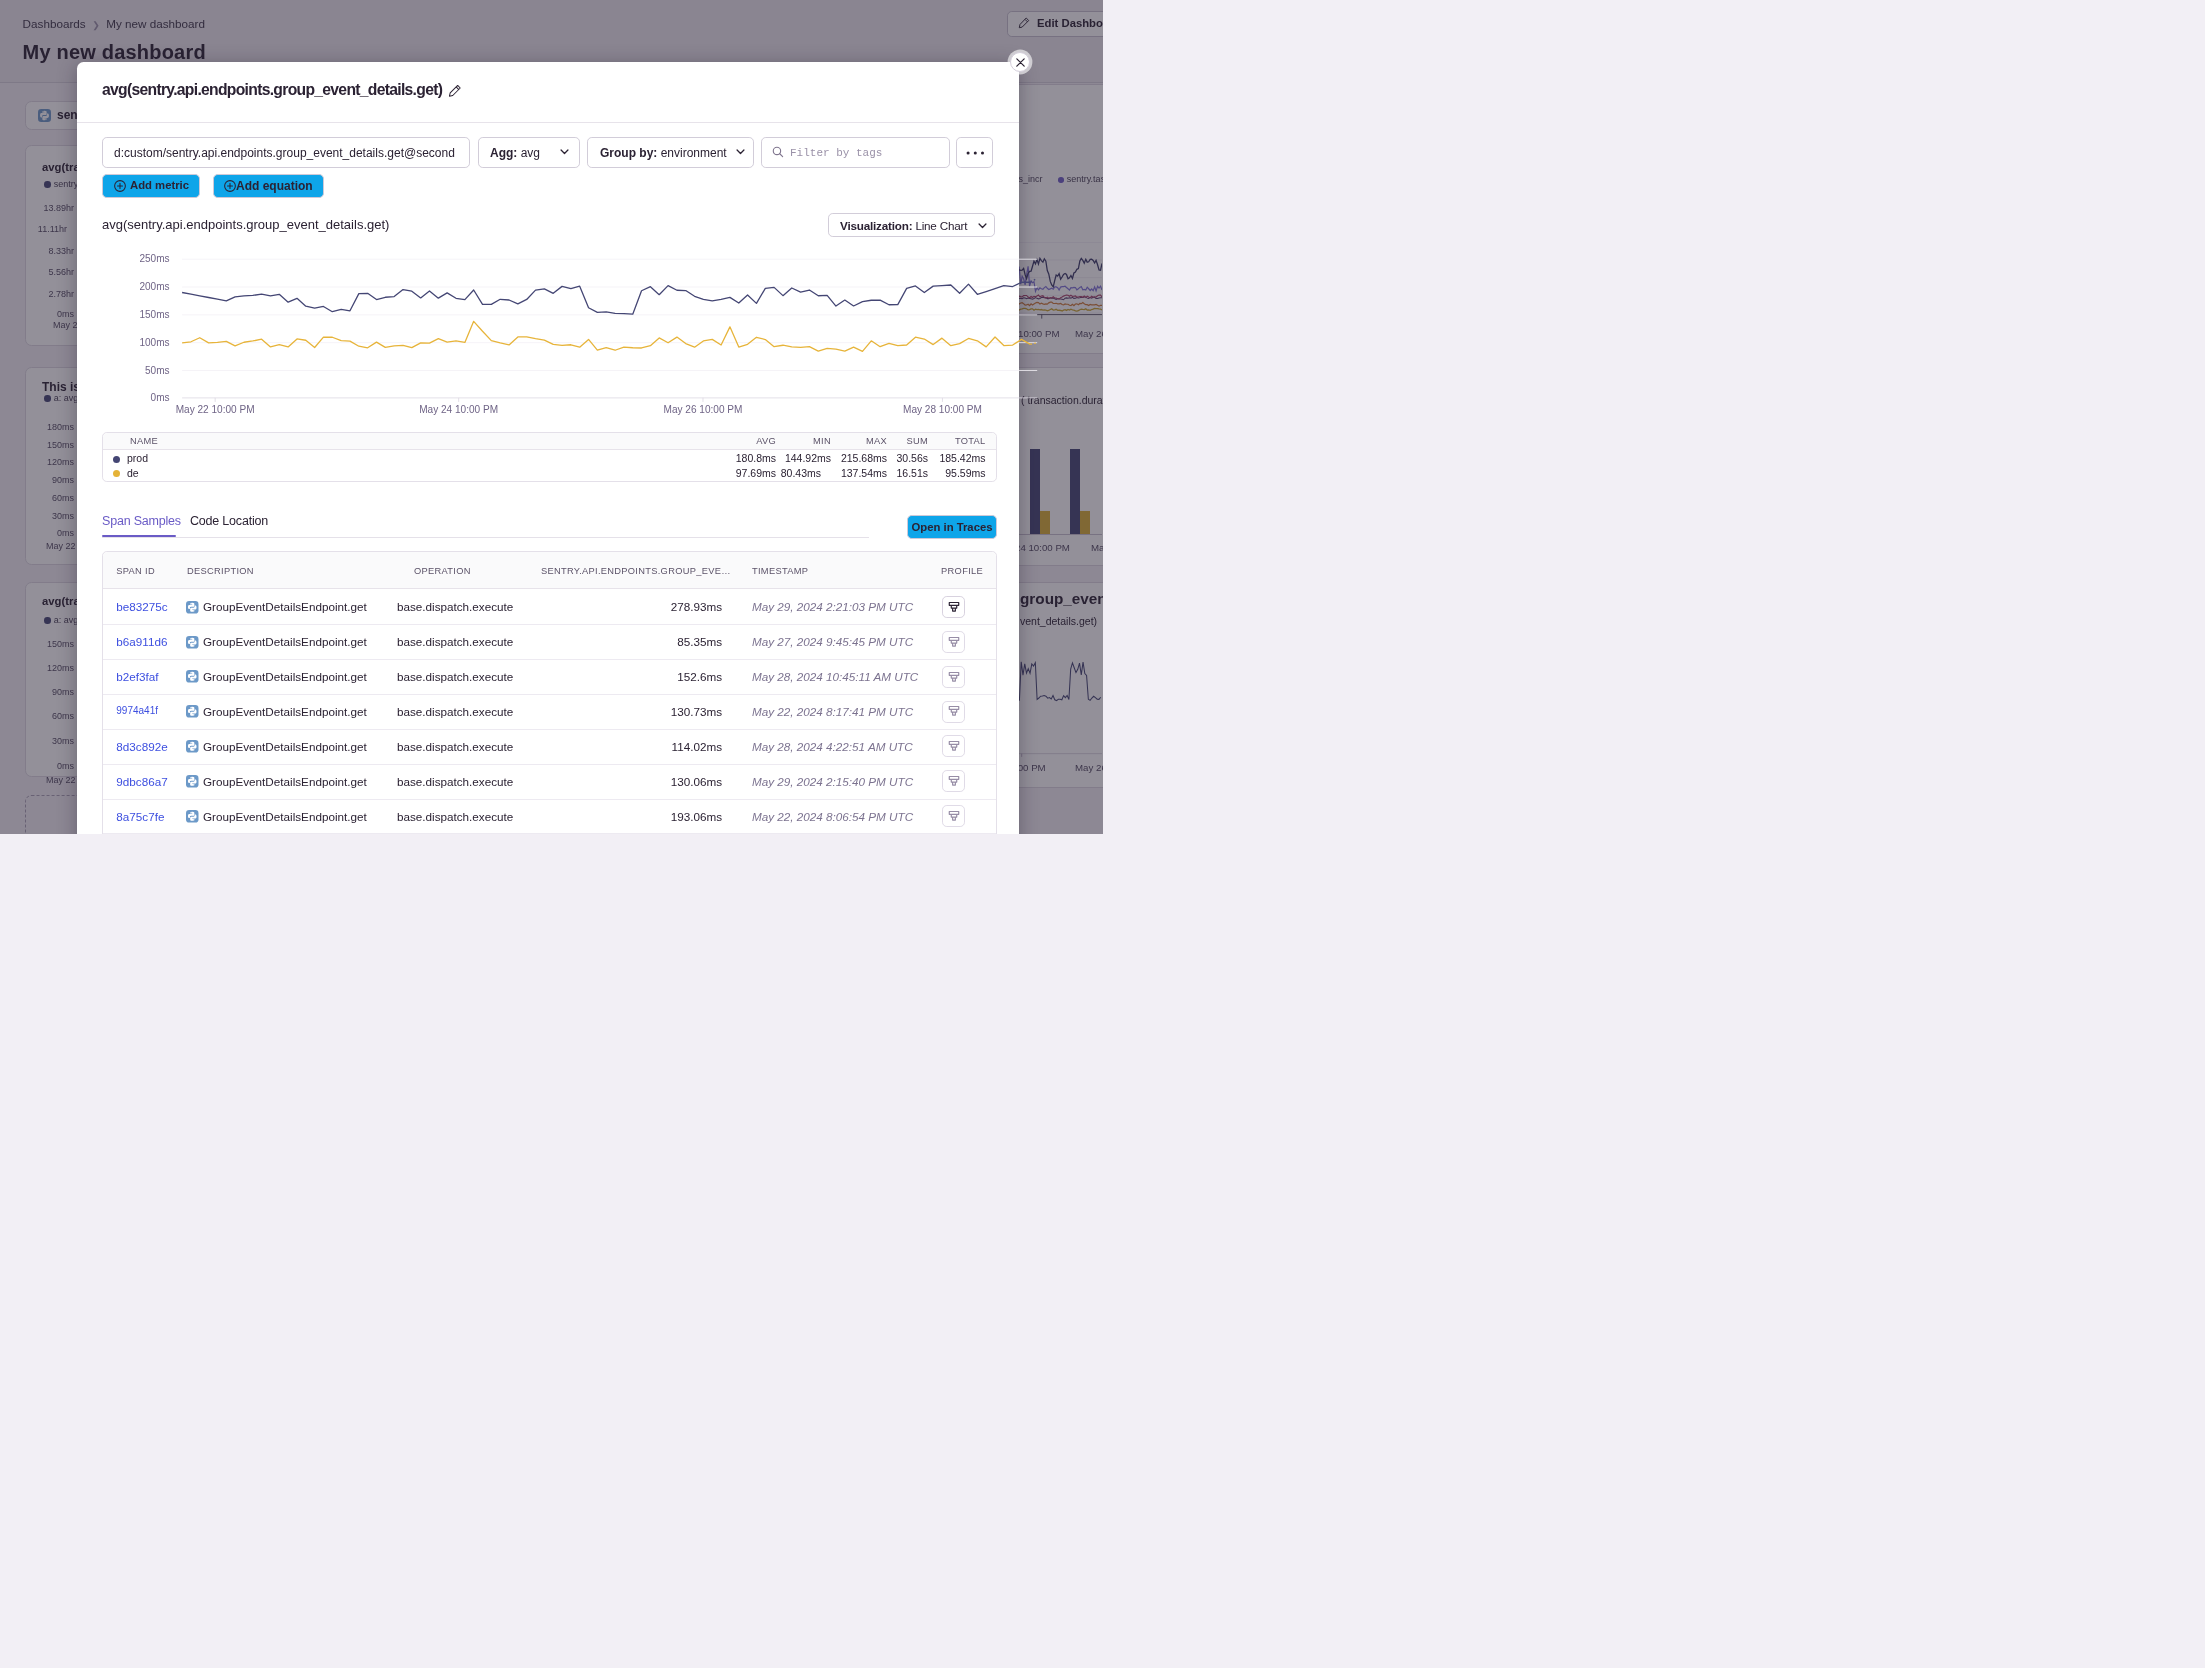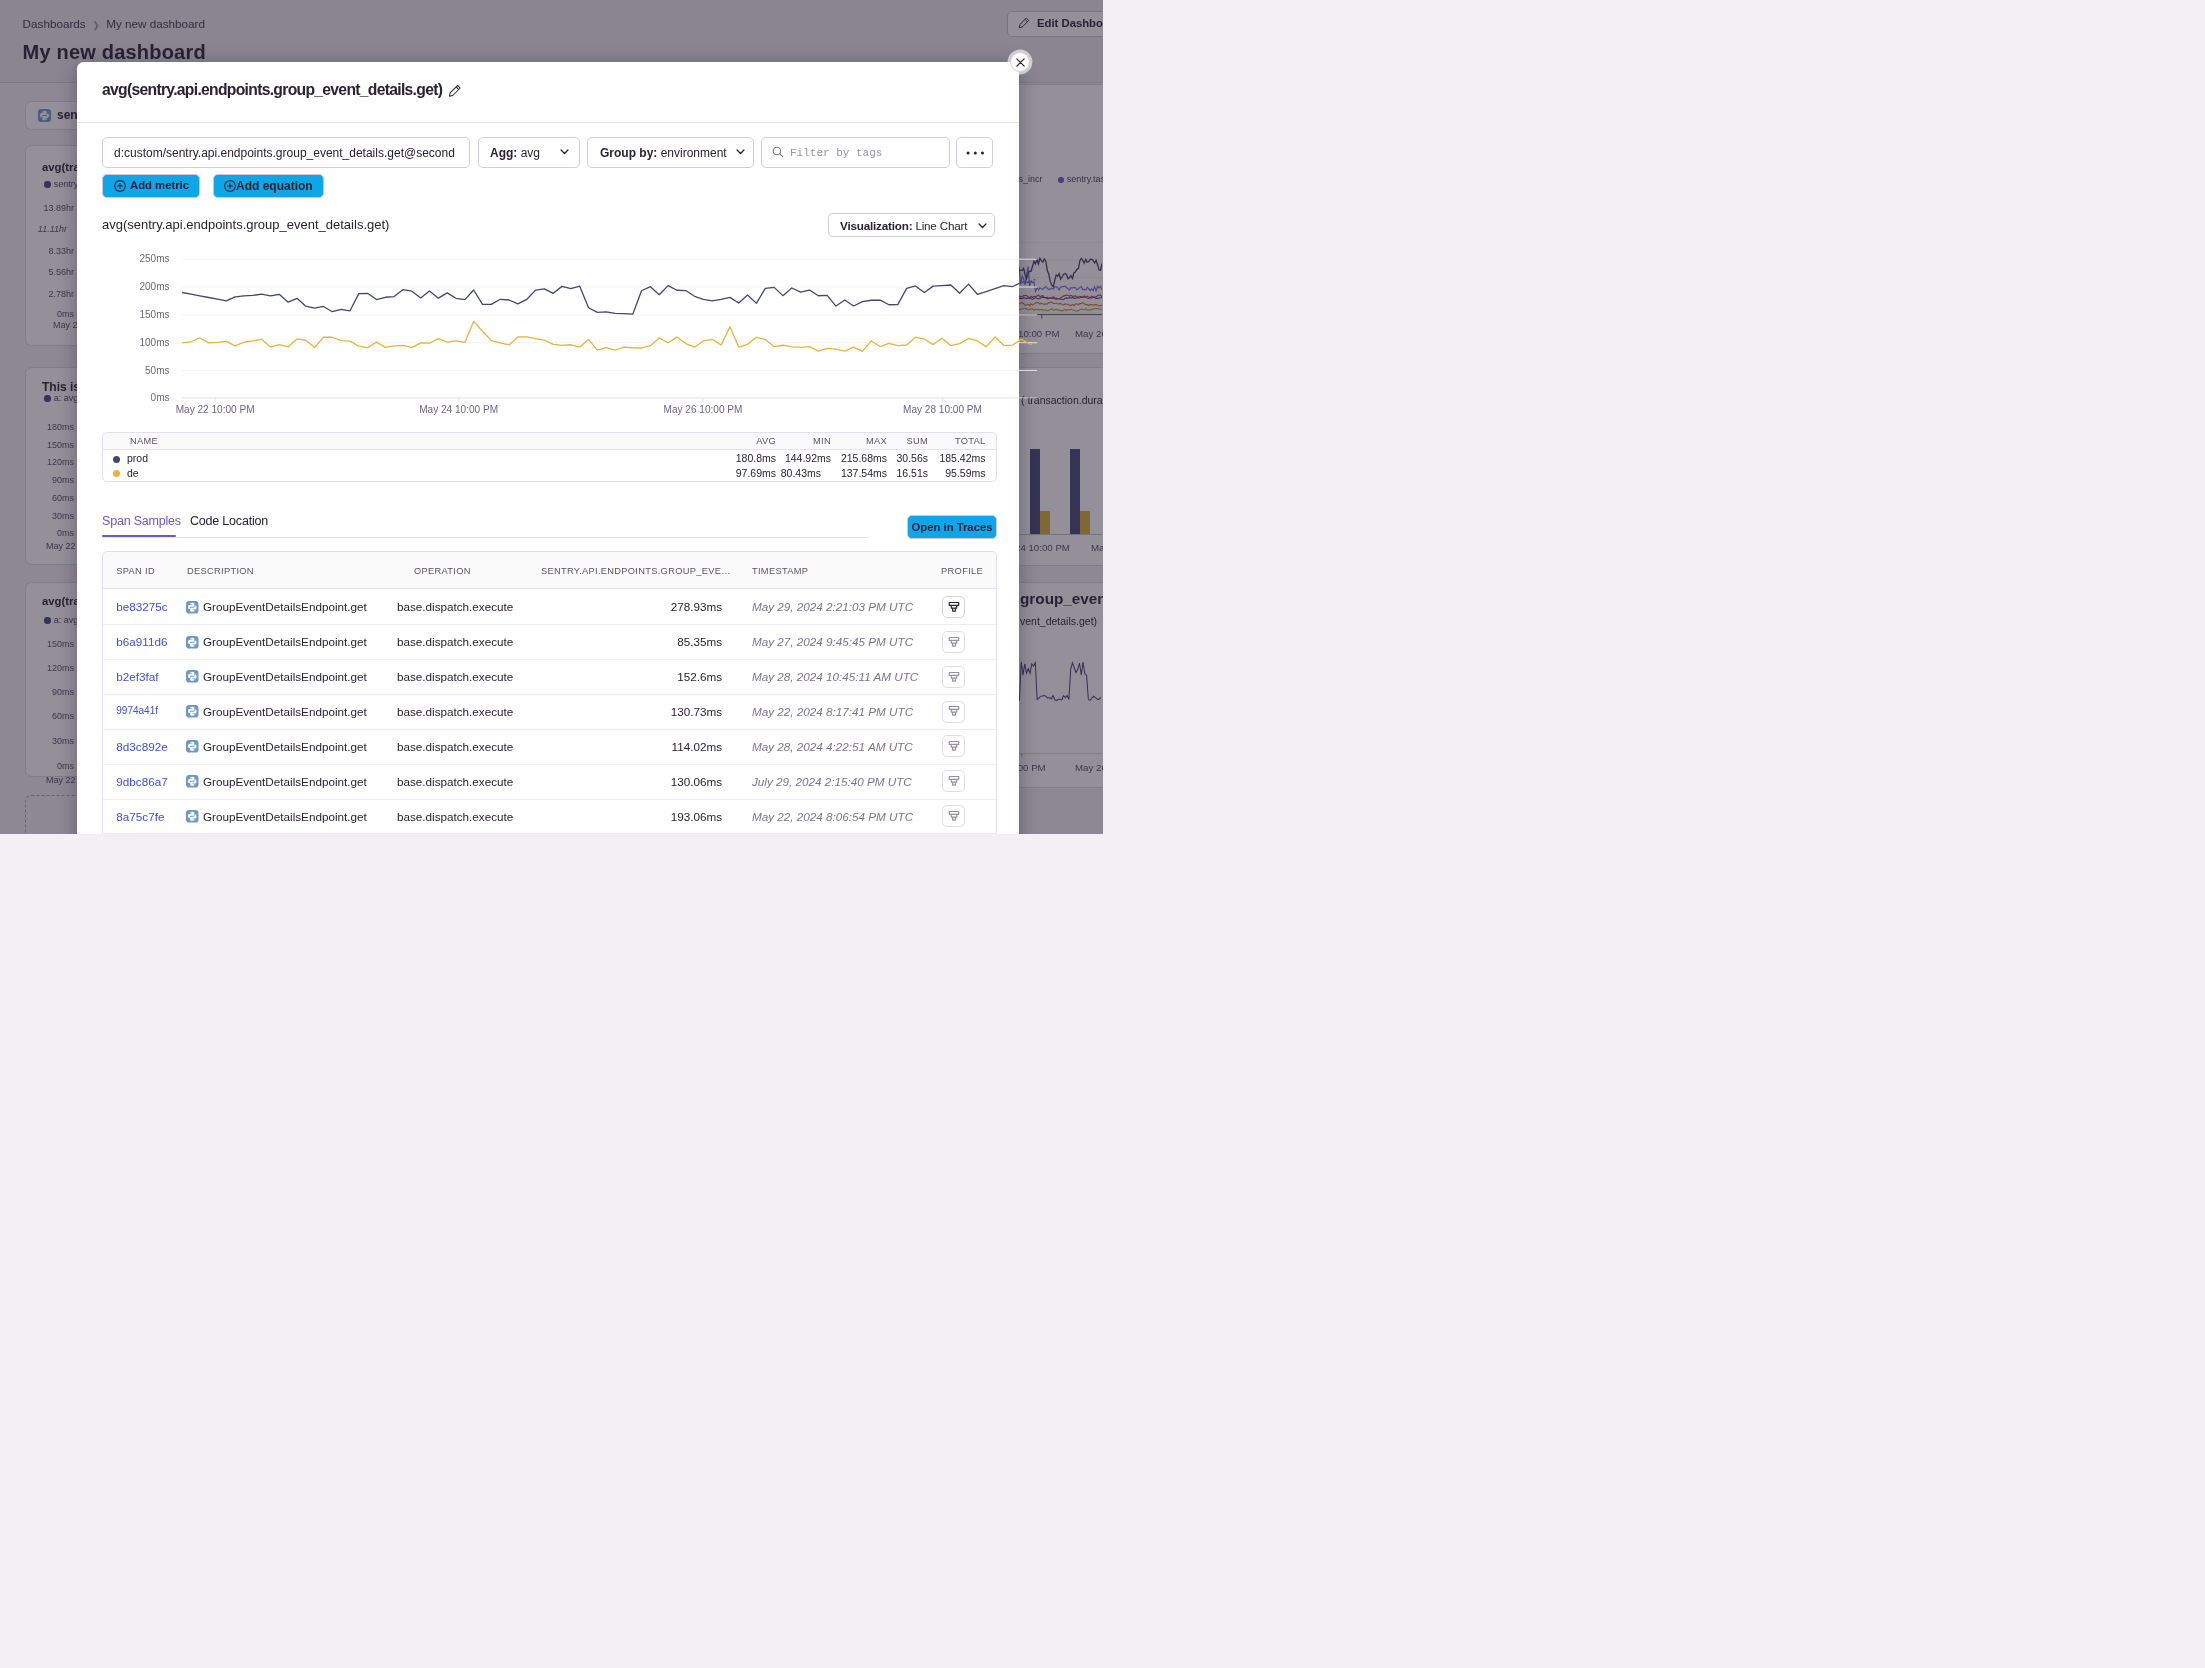--- a/index.html
+++ b/index.html
@@ -62,21 +62,21 @@
       <circle cx="6.38" cy="3.23" r="0.48" fill="#6c99c8"></circle>
       <path d="M8.05 13.9c2.8 0 2.62-1.22 2.62-1.22l0-1.27H8v-0.38h3.72s1.79 0.2 1.79-2.63c0-2.83-1.56-2.73-1.56-2.73h-0.93v1.29s0.05 1.56-1.54 1.56H6.83s-1.5-0.02-1.5 1.45v2.53s-0.23 1.4 2.72 1.4z" fill="#fff"></path>
       <circle cx="9.62" cy="12.77" r="0.48" fill="#6c99c8"></circle>
     </svg>
   </div>
 <div class="abs" style="left:57px;top:108px;font-weight:bold;font-size:12px;color:#2b2233;">sentry</div>
 <div class="abs wbox" style="left:25px;top:145px;width:65px;height:201px;"></div>
 <div class="abs wtitle" style="left:42px;top:161px;">avg(transaction.duration)</div>
 <div class="abs wlegend" style="left:44px;top:179px;"><span class="ldot" style="background:#444674;"></span>sentry.tasks</div>
 <div class="abs ylab" style="left:26px;top:203px;">13.89hr</div>
-<div class="abs ylab" style="left:19px;top:224px;font-style:italic;">11.11hr</div>
+<div class="abs ylab" style="left:19px;top:224px;">11.11hr</div>
 <div class="abs ylab" style="left:26px;top:246px;">8.33hr</div>
 <div class="abs ylab" style="left:26px;top:267px;">5.56hr</div>
 <div class="abs ylab" style="left:26px;top:289px;">2.78hr</div>
 <div class="abs ylab" style="left:26px;top:309px;">0ms</div>
 <div class="abs xlab" style="left:53px;top:320px;">May 22</div>
 <div class="abs wbox" style="left:25px;top:367px;width:65px;height:198px;"></div>
 <div class="abs wtitle" style="left:42px;top:380px;font-size:12px;">This is a custom widget</div>
 <div class="abs wlegend" style="left:44px;top:393px;"><span class="ldot" style="background:#444674;"></span>a: avg(transaction.duration)</div>
 <div class="abs ylab" style="left:26px;top:422px;">180ms</div>
 <div class="abs ylab" style="left:26px;top:440px;">150ms</div>
@@ -393,21 +393,21 @@
         <rect x="0" y="0" width="16" height="16" rx="4" fill="#6c99c8"></rect>
         <path d="M7.95 2.1c-2.8 0-2.62 1.22-2.62 1.22l0 1.27h2.67v0.38H4.28s-1.79-0.2-1.79 2.63c0 2.83 1.56 2.73 1.56 2.73h0.93V9.04s-0.05-1.56 1.54-1.56h2.65s1.5 0.02 1.5-1.45V3.5s0.23-1.4-2.72-1.4z" fill="#fff"></path>
         <circle cx="6.38" cy="3.23" r="0.48" fill="#6c99c8"></circle>
         <path d="M8.05 13.9c2.8 0 2.62-1.22 2.62-1.22l0-1.27H8v-0.38h3.72s1.79 0.2 1.79-2.63c0-2.83-1.56-2.73-1.56-2.73h-0.93v1.29s0.05 1.56-1.54 1.56H6.83s-1.5-0.02-1.5 1.45v2.53s-0.23 1.4 2.72 1.4z" fill="#fff"></path>
         <circle cx="9.62" cy="12.77" r="0.48" fill="#6c99c8"></circle>
       </svg>
     </div>
     <div class="td" style="position:absolute;left:100px;top:223px;font-size:11.7px;">GroupEventDetailsEndpoint.get</div>
     <div class="td" style="position:absolute;left:294px;top:223px;font-size:11.7px;">base.dispatch.execute</div>
     <div class="td" style="position:absolute;right:274px;top:223px;font-size:11.7px;">130.06ms</div>
-    <div class="td sts" style="position:absolute;left:649px;top:223px;font-size:11.7px;">July 29, 2024 2:15:40 PM UTC</div>
+    <div class="td sts" style="position:absolute;left:649px;top:223px;font-size:11.7px;">May 29, 2024 2:15:40 PM UTC</div>
     <div class="profbtn" style="left:839px;top:218px;border-color:#e0dbe7;"></div>
     <div style="position:absolute;left:845px;top:223px;">
       <svg width="12" height="12" viewBox="0 0 15 15">
         <path d="M1.6 1.9 H13.4 V5.4 H10.9 V8.9 H9.2 V12.6 H5.8 V8.9 H4.1 V5.4 H1.6 Z M4.1 5.4 H10.9 M5.8 8.9 H9.2" fill="none" stroke="#978da6" stroke-width="1.5" stroke-linejoin="round"></path>
       </svg>
     </div>
     <div class="rowline" style="top:281px;"></div>
     <div class="td slink" style="position:absolute;left:13.3px;top:258px;font-size:11.7px;">8a75c7fe</div>
     <div style="position:absolute;left:83px;top:258px;">
       <svg width="12.5" height="12.5" viewBox="0 0 16 16" style="display:block">

